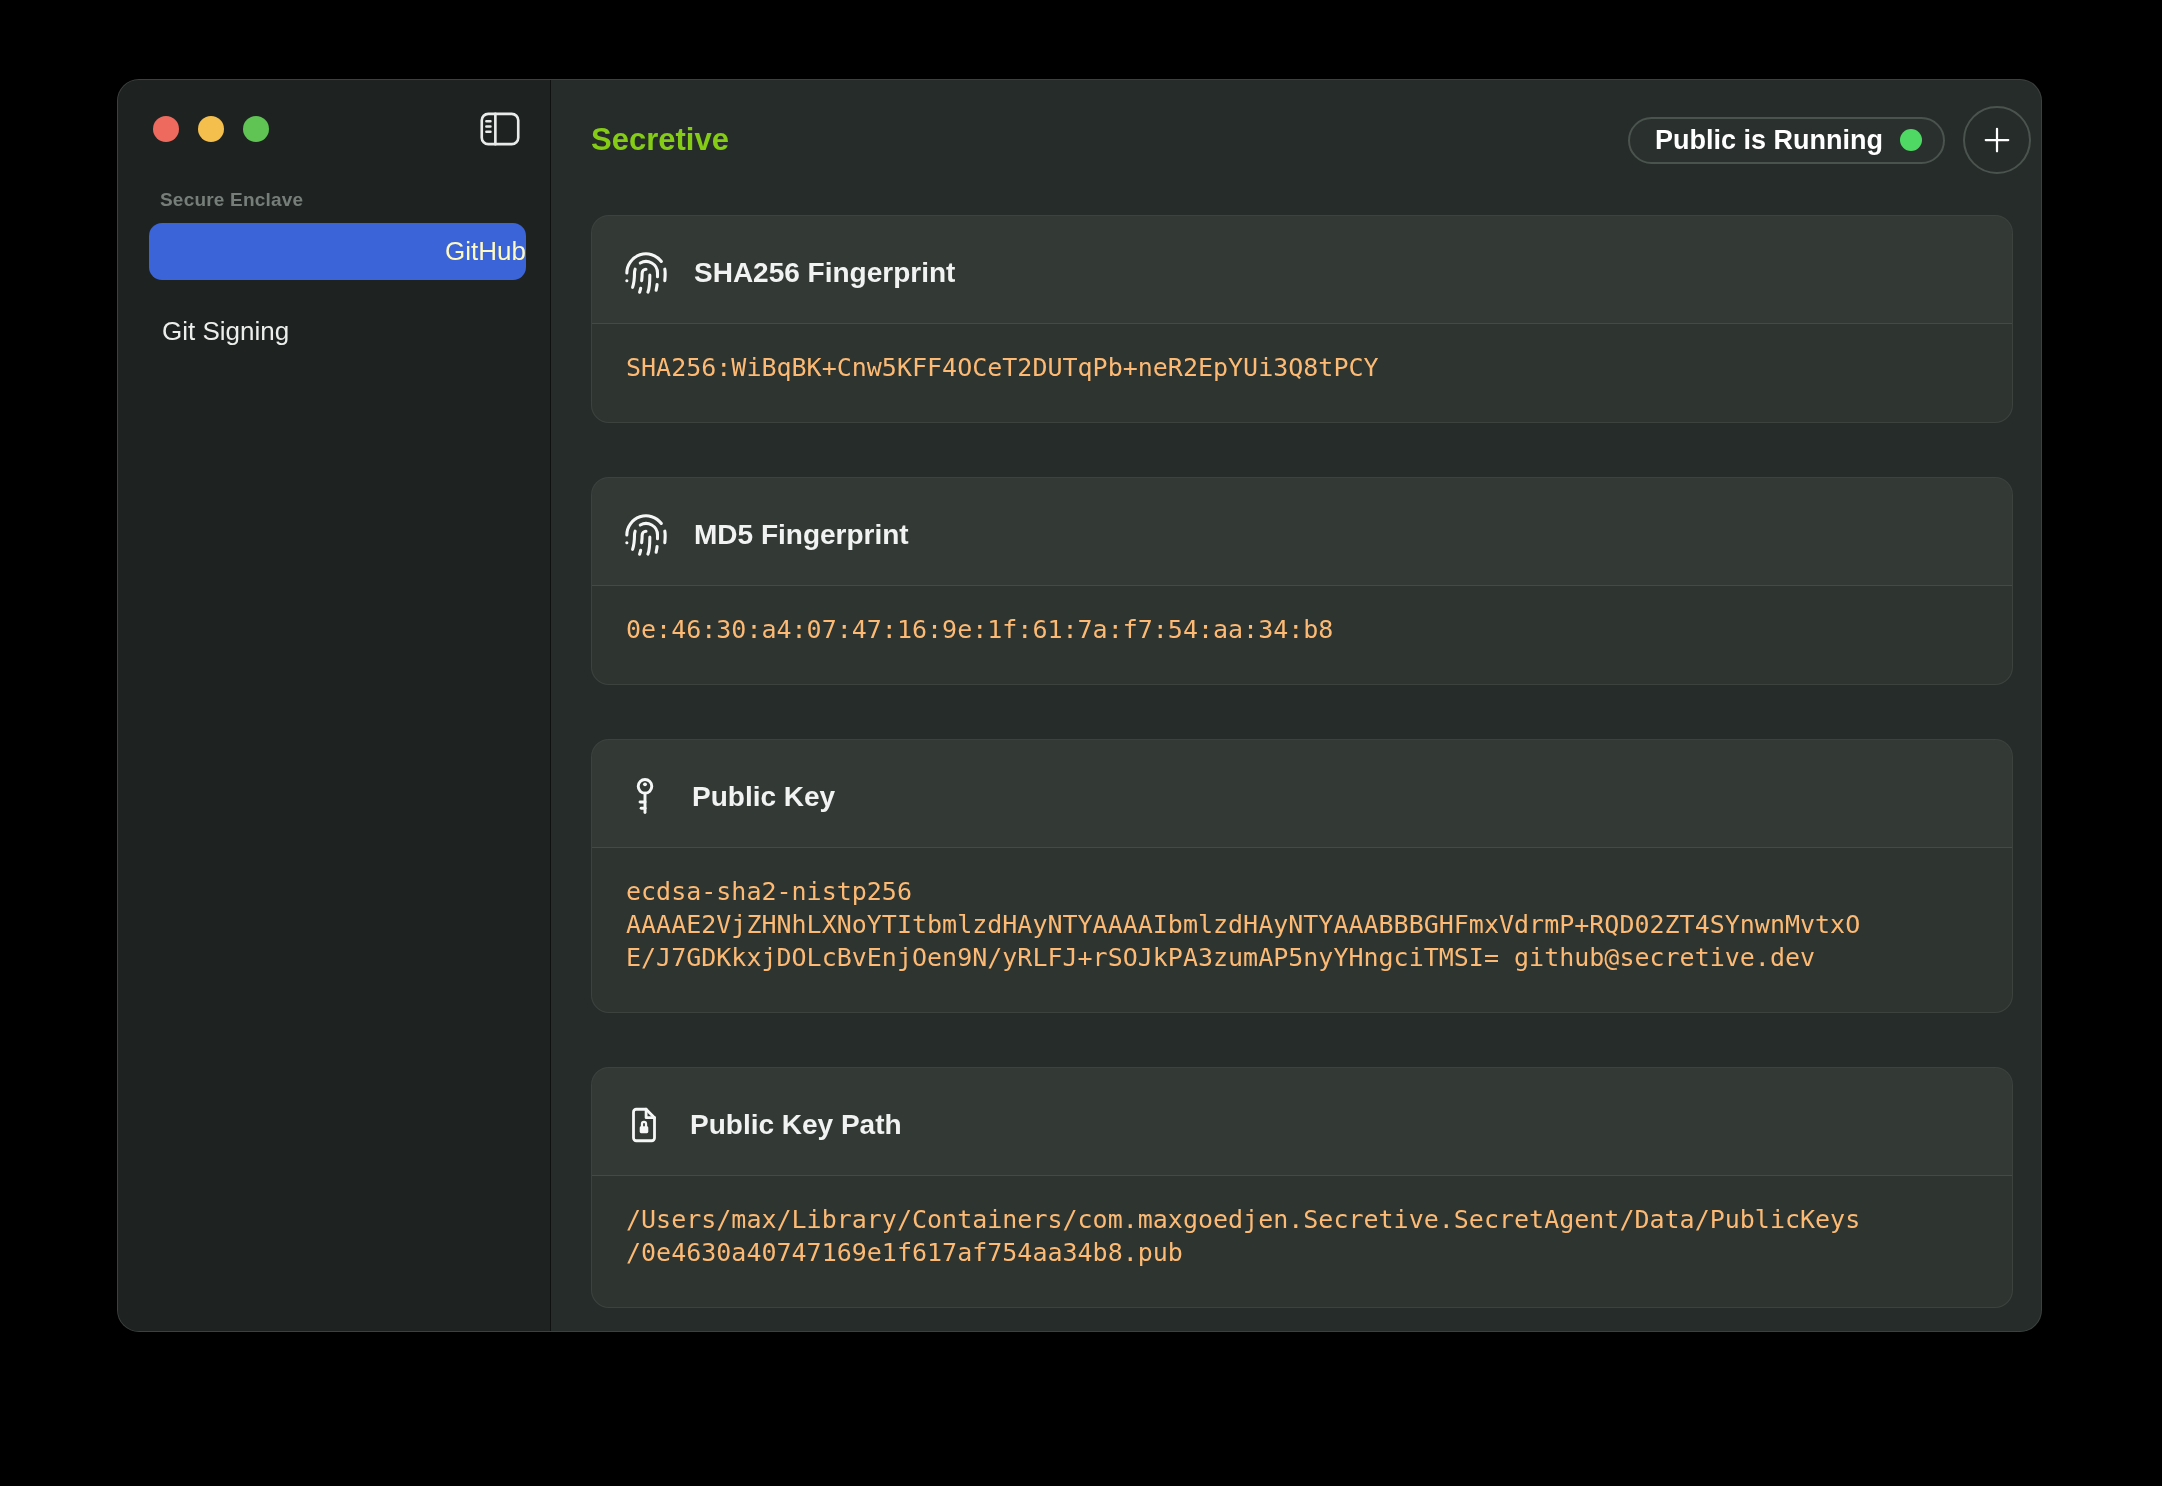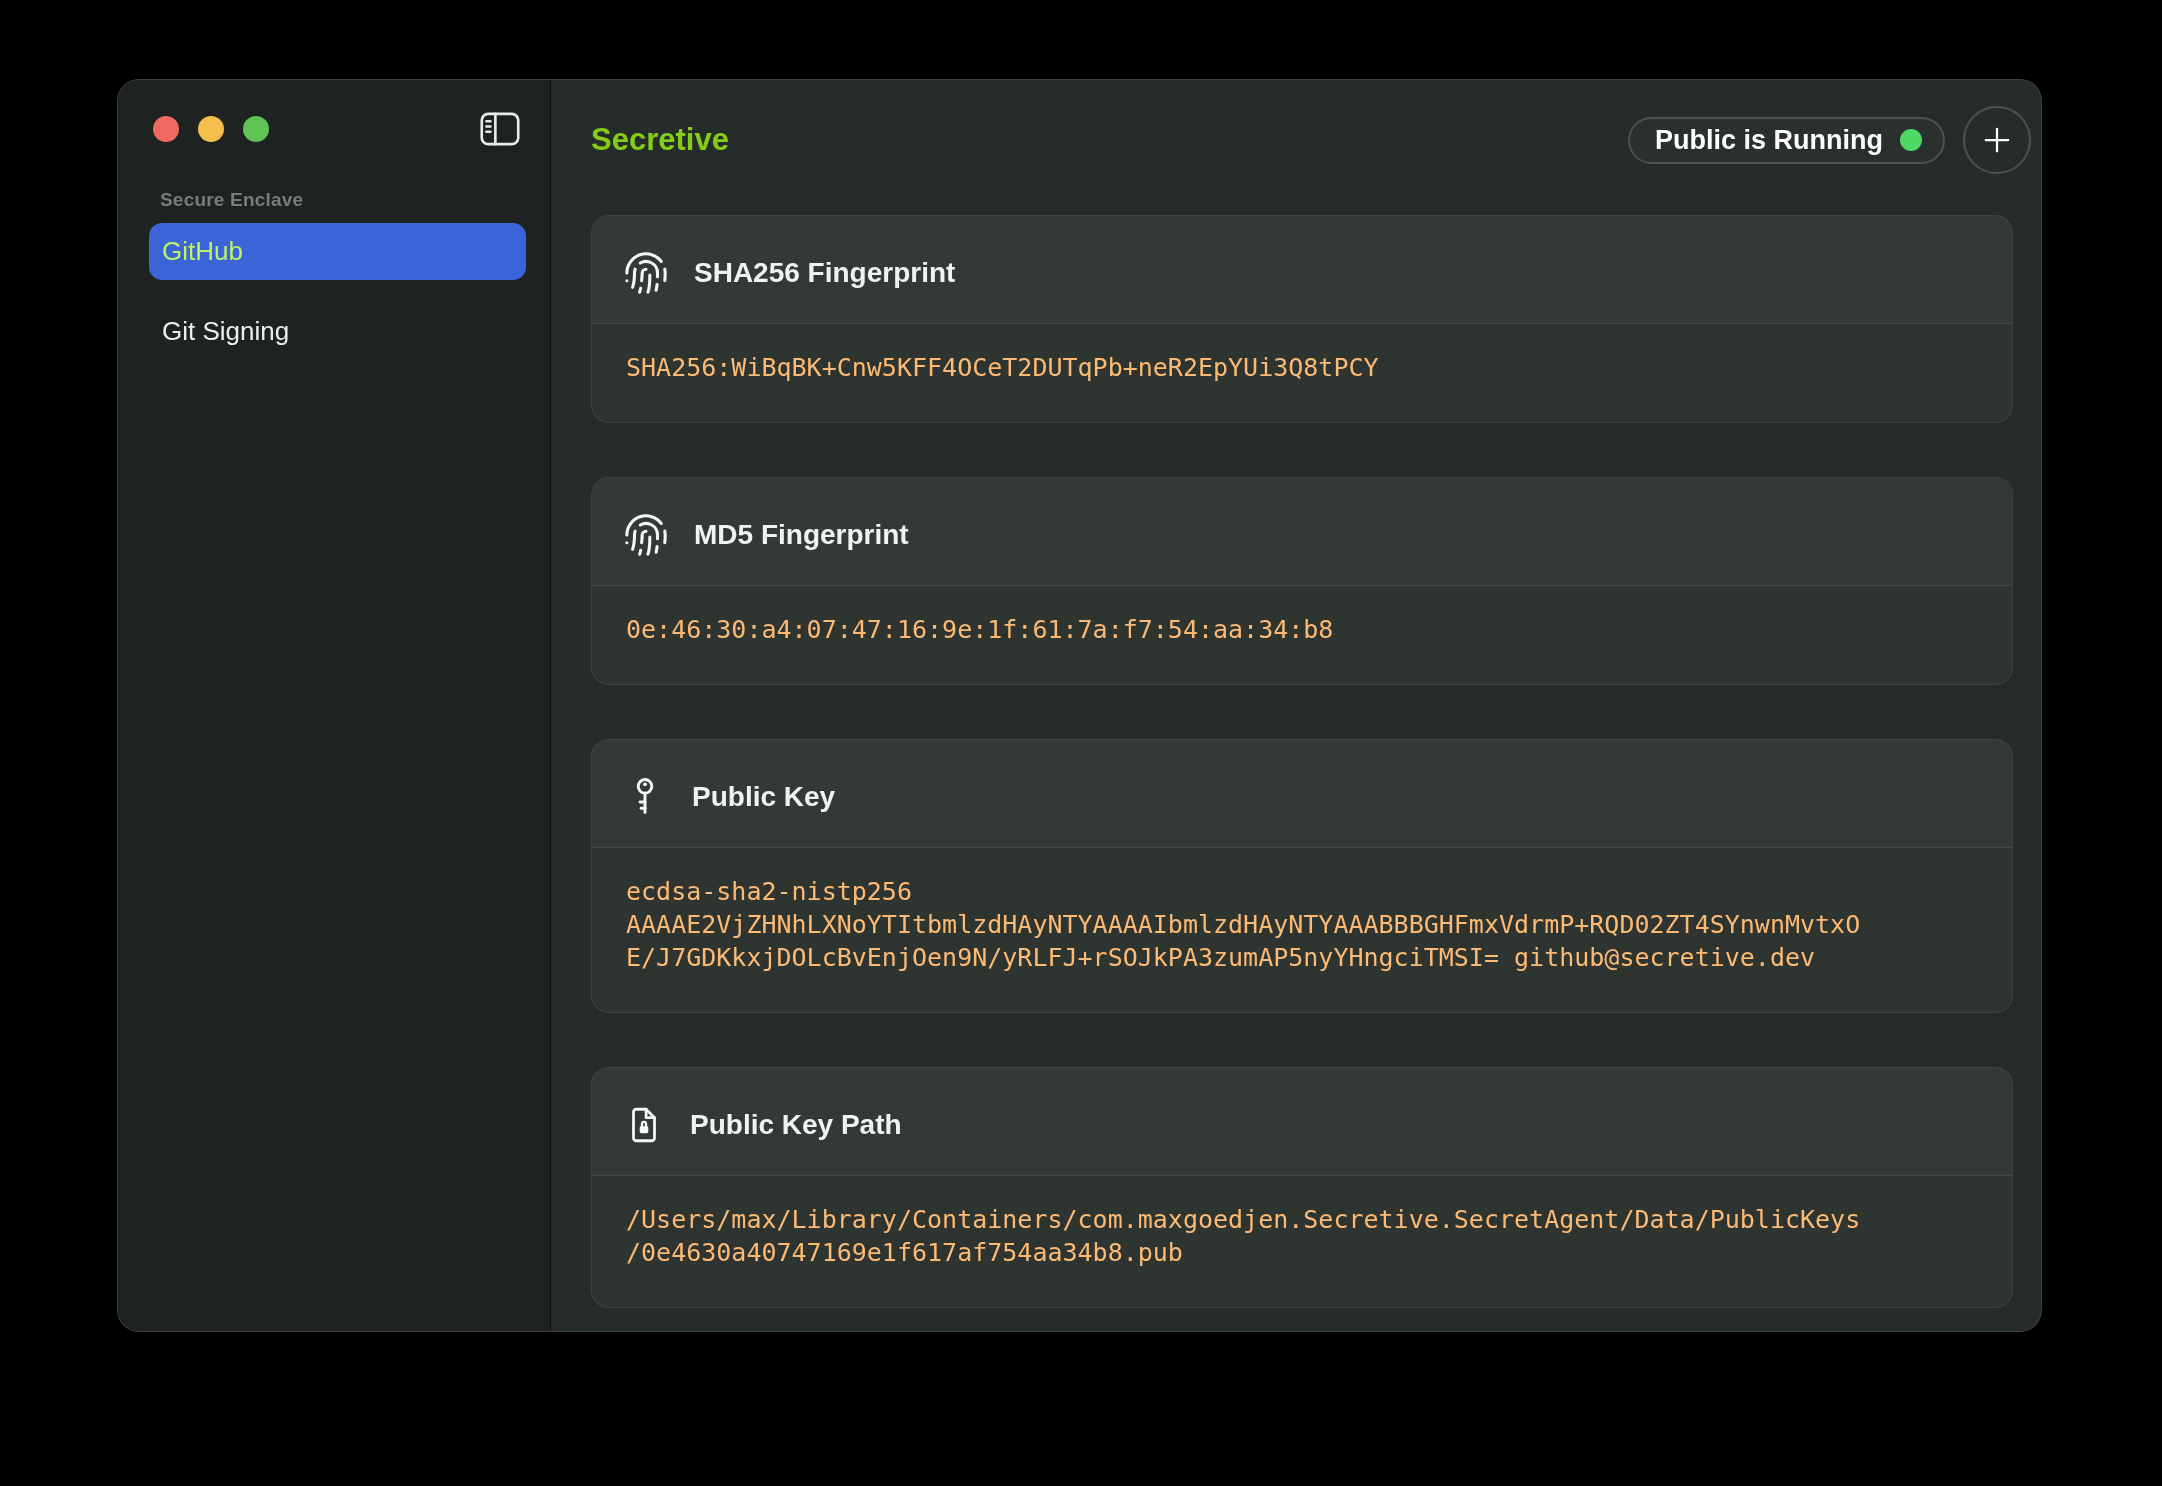--- a/index.html
+++ b/index.html
@@ -32,21 +32,21 @@
   .sidebar-inner { padding-top:109px; }
   .section-label {
     margin-left:42px; margin-bottom:12px; font-size:19px; font-weight:bold;
     color:#767e7a; letter-spacing:0.2px;
   }
   .side-item {
     margin:0 24px 0 31px; height:57px; border-radius:13px;
     display:flex; align-items:center; padding-left:13px;
     font-size:26px; color:#eceeec; cursor:default;
   }
-  .side-item.selected { background:#3b64d8; color:#bef264; }
+  .side-item.selected { background:#3b64d8; color:#fef9c3;justify-content:flex-end; }
   .side-item + .side-item { margin-top:23px; }
   
   .main { flex:1; display:flex; flex-direction:column; min-width:0; }
   .main-header {
     height:106px; display:flex; align-items:center;
     padding:14px 10px 0 40px;
   }
   .app-title { font-size:31px; font-weight:bold; color:#84cc16; flex:1; }
   .status-badge {
     height:47px; border-radius:24px; border:2px solid #4b534f;

